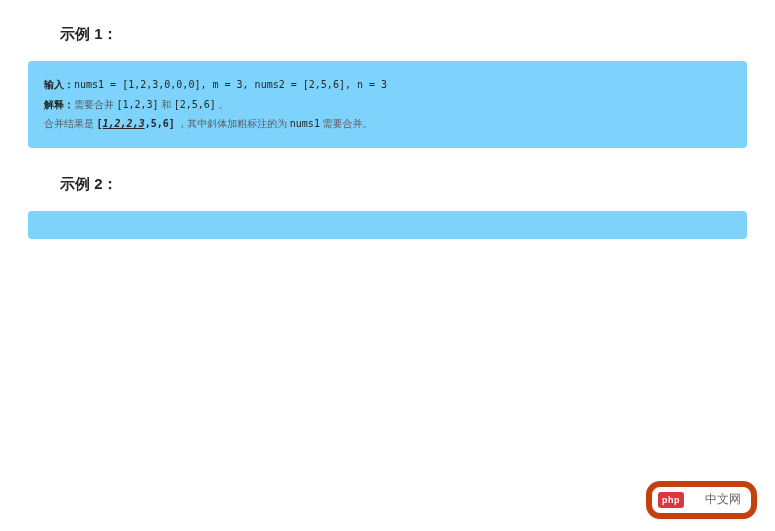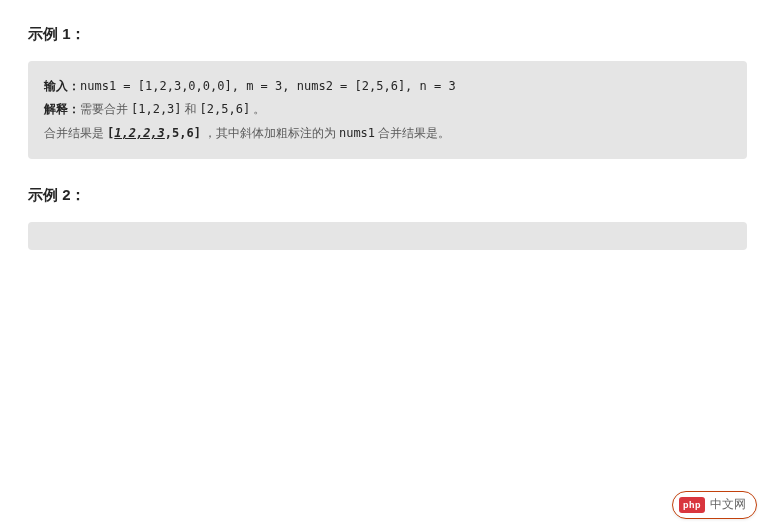--- a/index.html
+++ b/index.html
@@ -14,27 +14,28 @@
       width: 775px;
       color: #262626;
       font-size: 15px;
       line-height: 1.8;
     }
     .example-heading {
       font-weight: 700;
       color: #262626;
       margin-bottom: 14px;
       font-size: 15px;
+      margin-left: 32px;
     }
     .example-block {
-      background: #e5e5e5;
+      background: #7dd3fc;
       border-radius: 4px;
       padding: 14px 16px;
       margin-bottom: 22px;
-      font-size: 12px;
+      font-size: 10px;
       line-height: 1.95;
       color: #595959;
     }
     .example-block .row {
       display: block;
     }
     .label {
       font-weight: 700;
       color: #262626;
     }
@@ -53,23 +54,23 @@
     }
     .bold {
       font-weight: 700;
     }
     .badge {
       position: fixed;
       right: 18px;
       bottom: 12px;
       display: flex;
       align-items: center;
-      gap: 5px;
+      gap: 21px;
       background: #ffffff;
-      border: 1px solid #c2410c;
+      border: 6px solid #c2410c;
       border-radius: 14px;
       padding: 2px 10px 2px 6px;
       font-size: 12px;
       color: #666;
       box-shadow: 0 1px 3px rgba(0,0,0,0.08);
     }
     .badge-logo {
       width: 26px;
       height: 16px;
       background: #d9363e;
@@ -89,21 +90,21 @@
 <div class="example-heading">示例 1：</div>
 
 <div class="example-block">
   <div class="row">
     <span class="label">输入：</span><span class="code">nums1 = [1,2,3,0,0,0], m = 3, nums2 = [2,5,6], n = 3</span>
   </div>
   <div class="row">
     <span class="label">解释：</span><span class="plain">需要合并 </span><span class="code">[1,2,3]</span><span class="plain"> 和 </span><span class="code">[2,5,6]</span><span class="plain"> 。</span>
   </div>
   <div class="row">
-    <span class="plain">合并结果是 </span><span class="code bold">[</span><span class="code bold-italic">1,2,2,3</span><span class="code bold">,5,6]</span><span class="plain"> ，其中斜体加粗标注的为 </span><span class="code">nums1</span><span class="plain"> 合并结果是。</span>
+    <span class="plain">合并结果是 </span><span class="code bold">[</span><span class="code bold-italic">1,2,2,3</span><span class="code bold">,5,6]</span><span class="plain"> ，其中斜体加粗标注的为 </span><span class="code">nums1</span><span class="plain"> 需要合并。</span>
   </div>
 </div>
 
 <div class="example-heading">示例 2：</div>
 
 <div class="example-block">
 </div>
 
 <div class="badge">
   <span class="badge-logo">php</span>

